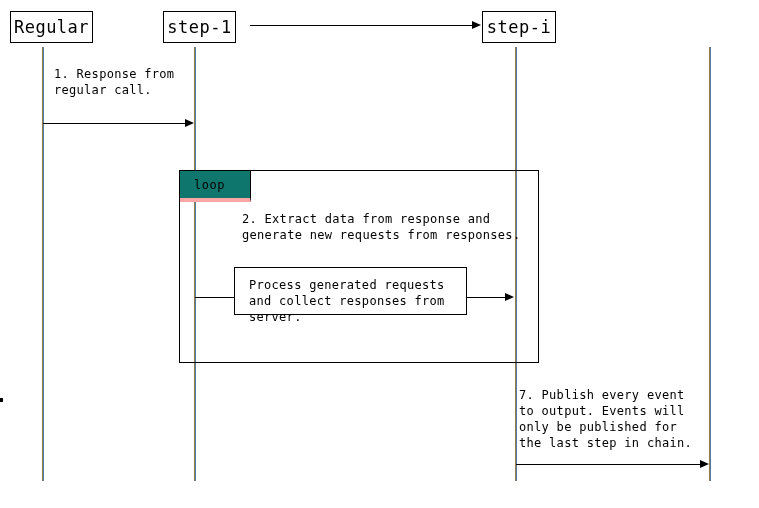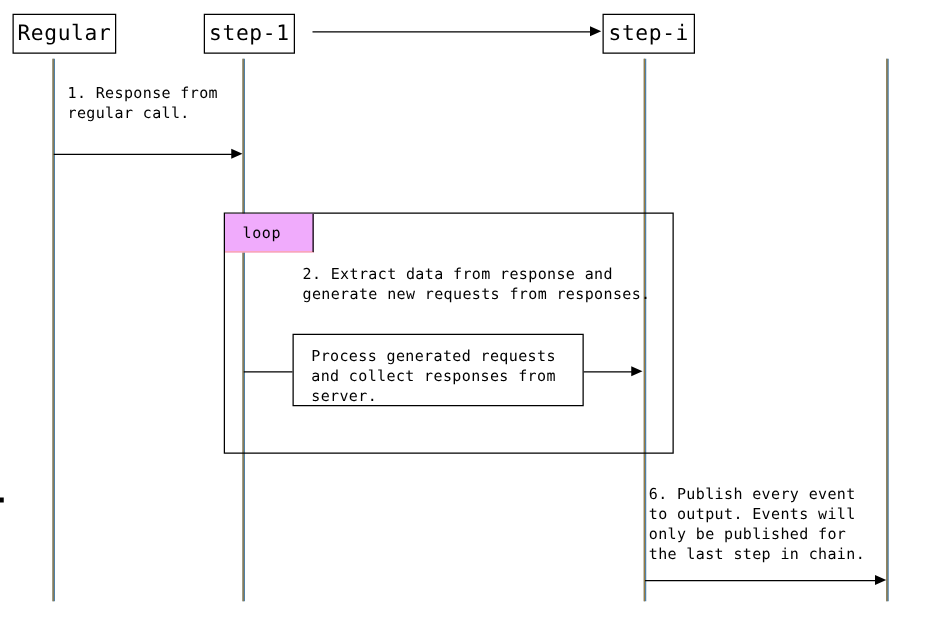--- a/index.html
+++ b/index.html
@@ -69,22 +69,22 @@
   .fragment {
     position: absolute;
     box-sizing: border-box;
     border: 1px solid #000000;
     background: transparent;
   }
   .fragment-tab {
     position: absolute;
     box-sizing: border-box;
     border-right: 1px solid #000000;
-    border-bottom: 1px solid #fca5a5;
-    background: #f0abfc;
+    border-bottom: 4px solid #fca5a5;
+    background: #0f766e;
     display: flex;
     align-items: center;
     padding-left: 14px;
     font-size: 12px;
     color: #000000;
     letter-spacing: 0.5px;
   }
 
   
   .box-note {
@@ -140,25 +140,25 @@
   <div class="fragment" style="left:179px; top:170px; width:360px; height:193px;"></div>
   <div class="fragment-tab" style="left:180px; top:171px; width:71px; height:31px;">
     <span>loop</span>
   </div>
 
   <div class="note-text" style="left:206px; top:211px;margin-left:36px;">2. Extract data from response and
 generate new requests from responses.</div>
 
   <div class="msg-line" style="left:195px; top:297px; width:312px;"></div>
   <div class="msg-head" style="left:505px; top:293px;"></div>
-  <div class="box-note" style="left:234px; top:267px; width:233px; height:58px;">Process generated requests
+  <div class="box-note" style="left:234px; top:267px; width:233px; height:48px;">Process generated requests
 and collect responses from
 server.</div>
 
-  <div class="note-text" style="left:519px; top:387px;">6. Publish every event
+  <div class="note-text" style="left:519px; top:387px;">7. Publish every event
 to output. Events will
 only be published for
 the last step in chain.</div>
   <div class="msg-line" style="left:516px; top:464px; width:186px;"></div>
   <div class="msg-head" style="left:700px; top:460px;"></div>
 
   <div class="edge-tick" style="left:0px; top:398px; width:3px; height:4px;"></div>
 
 </div>
 

